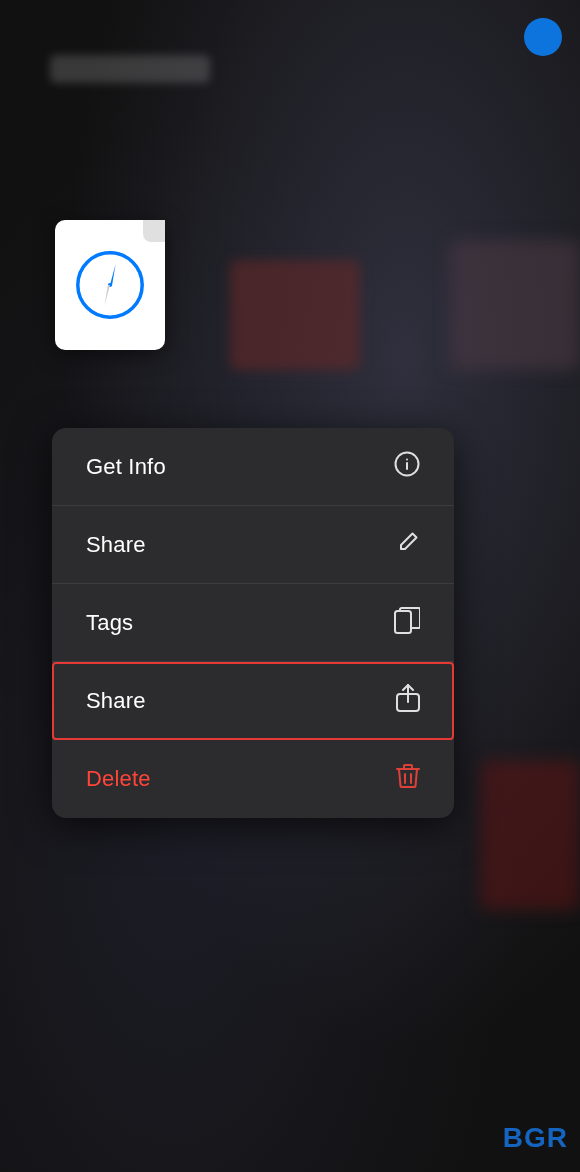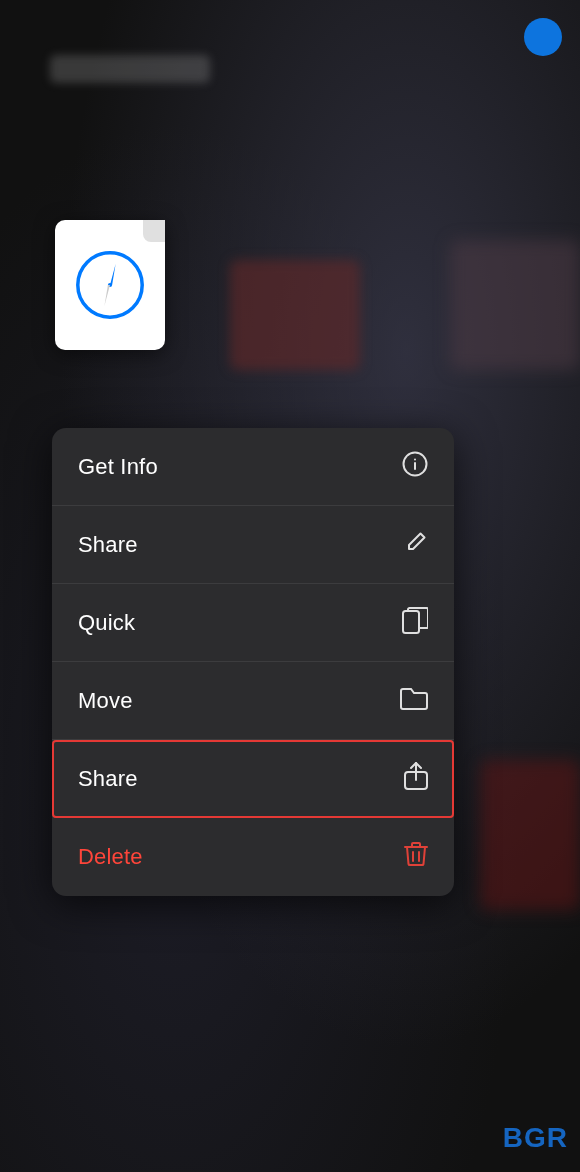--- a/index.html
+++ b/index.html
@@ -127,21 +127,21 @@
       border-radius: 14px;
       overflow: hidden;
       z-index: 10;
       box-shadow: 0 8px 40px rgba(0,0,0,0.7);
     }
 
     .menu-item {
       display: flex;
       align-items: center;
       justify-content: space-between;
-      padding: 0 26px;
+      padding: 0 34px;
       height: 78px;
       border-bottom: 1px solid rgba(255,255,255,0.08);
       cursor: pointer;
       position: relative;
     }
 
     .menu-item:last-child {
       border-bottom: none;
       gap: 7px;
     }
@@ -253,37 +253,29 @@
       <svg width="24" height="24" viewBox="0 0 24 24" fill="none" xmlns="http://www.w3.org/2000/svg">
         <path d="M16.5 3.5L20.5 7.5L9 19H5V15L16.5 3.5Z" stroke="white" stroke-width="2" stroke-linejoin="round" fill="none"></path>
       </svg>
     </span>
   </div>
 
 
 
 
   <div class="menu-item">
-    <span class="menu-item-label">Quick</span>
+    <span class="menu-item-label">Tags</span>
     <span class="menu-item-icon">
       <svg width="26" height="28" viewBox="0 0 26 28" fill="none" xmlns="http://www.w3.org/2000/svg">
         <rect x="1" y="5" width="16" height="22" rx="2.5" stroke="white" stroke-width="2" fill="none"></rect>
         <path d="M6 5V3.5C6 2.7 6.7 2 7.5 2H24.5C25.3 2 26 2.7 26 3.5V20.5C26 21.3 25.3 22 24.5 22H17" stroke="white" stroke-width="2" fill="none"></path>
       </svg>
     </span>
   </div>
 
-  <div class="menu-item">
-    <span class="menu-item-label">Move</span>
-    <span class="menu-item-icon">
-      <svg width="28" height="24" viewBox="0 0 28 24" fill="none" xmlns="http://www.w3.org/2000/svg">
-        <path d="M1 5C1 3.9 1.9 3 3 3H11L14 7H25C26.1 7 27 7.9 27 9V21C27 22.1 26.1 23 25 23H3C1.9 23 1 22.1 1 21V5Z" stroke="white" stroke-width="2" fill="none"></path>
-      </svg>
-    </span>
-  </div>
 
   <div class="menu-item share-highlighted">
     <span class="menu-item-label">Share</span>
     <span class="menu-item-icon">
       <svg width="24" height="28" viewBox="0 0 24 28" fill="none" xmlns="http://www.w3.org/2000/svg">
         <rect x="1" y="10" width="22" height="17" rx="3" stroke="white" stroke-width="2" fill="none"></rect>
         <path d="M12 1L12 18" stroke="white" stroke-width="2" stroke-linecap="round"></path>
         <path d="M7 6L12 1L17 6" stroke="white" stroke-width="2" stroke-linecap="round" stroke-linejoin="round" fill="none"></path>
       </svg>
     </span>

